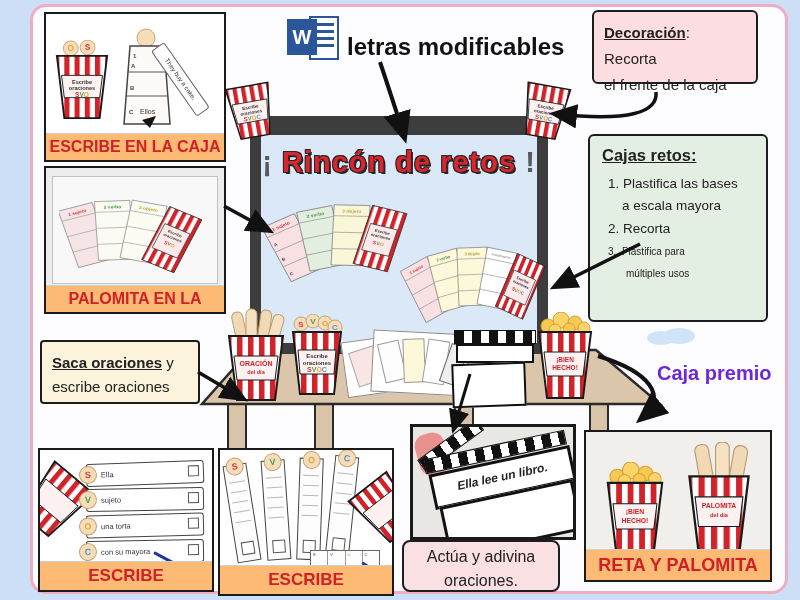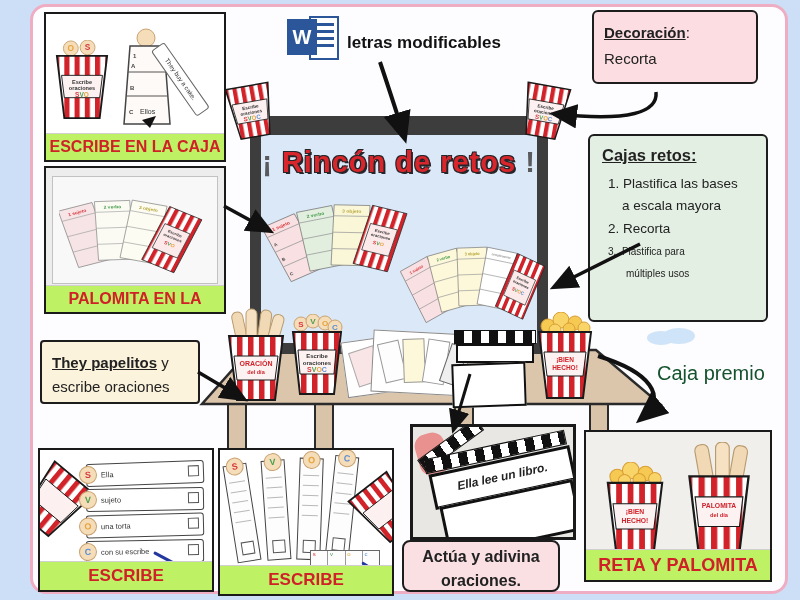--- a/index.html
+++ b/index.html
@@ -3,21 +3,21 @@
 <meta charset="utf-8">
 <style>
   html,body{margin:0;padding:0;}
   #stage{position:relative;width:800px;height:600px;background:#cddff6;overflow:hidden;
          font-family:"Liberation Sans",sans-serif;}
   .abs{position:absolute;}
   #canvas{left:30px;top:4px;width:752px;height:584px;background:#fdfdff;
           border:3px solid #efadc3;border-radius:16px;}
   
   .photo{background:#fff;border:2px solid #1a1a1a;overflow:hidden;}
-  .caption{position:absolute;left:0;right:0;bottom:0;background:#bef264;color:#cf2127;
+  .caption{position:absolute;left:0;right:0;bottom:0;background:#fdba74;color:#cf2127;
            font-weight:bold;text-align:center;border-top:1px solid #cfcfcf;}
   
   .note{border:2px solid #1d1d1d;border-radius:6px;color:#222;}
   .bu{font-weight:bold;text-decoration:underline;}
   
   text{font-family:"Liberation Sans",sans-serif;}
   .cupt{font-size:6px;font-weight:bold;fill:#333;text-anchor:middle;}
   .cupcode{font-size:8px;font-weight:bold;text-anchor:middle;}
   .bandred{font-weight:bold;fill:#d0232a;text-anchor:middle;}
   .hdr{font-size:6.5px;font-weight:bold;text-anchor:middle;}
@@ -219,21 +219,21 @@
         <circle cx="48" cy="16" r="6" fill="#f9d569" stroke="#d89f35"></circle>
       <circle cx="19" cy="18" r="6" fill="#f9d569" stroke="#d89f35"></circle>
         <circle cx="33" cy="17" r="6" fill="#f6c952" stroke="#d89f35"></circle>
     </g>
     <polygon points="3,20 55,20 47,86 11,86" fill="url(#stripePat)" stroke="#1a1a1a" stroke-width="2"></polygon>
     <polygon points="8,40 50,40 47,64 11,64" fill="#fdf2f2" stroke="#1a1a1a"></polygon>
     <text x="29" y="50" class="bandred" style="font-size:6.5px">¡BIEN</text>
     <text x="29" y="58" class="bandred" style="font-size:6.5px">HECHO!</text>
   </svg>
 
-  <div class="abs" style="left:657px;top:362px;font-size:20px;font-weight:normal;color:#14532d">Caja premio</div>
+  <div class="abs" style="left:657px;top:362px;font-size:20px;font-weight:bold;color:#6d28d9">Caja premio</div>
 
   <div class="photo abs" style="left:44px;top:12px;width:178px;height:146px">
     <svg class="abs" style="left:8px;top:26px" width="56" height="80" viewBox="0 0 60 86">
       <circle cx="18" cy="9" r="8" fill="#f5ddb9" stroke="#c9a270"></circle>
         <text x="18" y="12" class="cupcode lo" style="font-size:9px">O</text>
       <circle cx="36" cy="8" r="8" fill="#f5ddb9" stroke="#c9a270"></circle>
         <text x="36" y="11" class="cupcode ls" style="font-size:9px">S</text>
       <polygon points="3,17 57,17 49,84 11,84" fill="url(#stripePat)" stroke="#1a1a1a" stroke-width="2"></polygon>
       <polygon points="8,38 52,38 49,62 11,62" fill="#fdf2f2" stroke="#1a1a1a"></polygon>
       <text x="30" y="47" class="cupt">Escribe</text>
@@ -297,46 +297,47 @@
   <div class="abs" style="left:287px;top:14px;width:50px;height:46px">
     <div class="abs" style="left:22px;top:2px;width:26px;height:40px;background:#fff;border:2px solid #2b579a">
       <div style="margin:5px 3px 0;height:3px;background:#2b579a"></div>
       <div style="margin:4px 3px 0;height:3px;background:#2b579a"></div>
       <div style="margin:4px 3px 0;height:3px;background:#2b579a"></div>
       <div style="margin:4px 3px 0;height:3px;background:#2b579a"></div>
     </div>
     <div class="abs" style="left:0;top:5px;width:30px;height:36px;background:#2b579a;color:#fff;font-weight:bold;
          font-size:20px;text-align:center;line-height:36px">W</div>
   </div>
-  <div class="abs" style="left:347px;top:33px;font-size:17px;font-weight:bold;color:#111">letras modificables</div>
+  <div class="abs" style="left:347px;top:33px;font-size:24px;font-weight:bold;color:#111">letras modificables</div>
 
   <div class="note abs" style="left:592px;top:10px;width:166px;height:74px;background:#fbdde2;padding:8px 10px;
        font-size:15px;line-height:26px;box-sizing:border-box">
     <span class="bu">Decoración</span><span>: Recorta</span><br>
+    <span>el frente de la caja</span>
   </div>
 
   <div class="note abs" style="left:588px;top:134px;width:180px;height:188px;background:#e4efe3;padding:10px 8px 0 12px;
        box-sizing:border-box">
     <div class="bu" style="font-size:16.5px;margin-bottom:8px">Cajas retos:</div>
     <div style="font-size:13.5px;line-height:22px;padding-left:6px">
       <span>1.</span>&nbsp;<span>Plastifica las bases</span><br>
       <span style="padding-left:14px">a escala mayora</span>
     </div>
     <div style="font-size:13.5px;line-height:24px;padding-left:6px">
       <span>2.</span>&nbsp;<span>Recorta</span>
     </div>
     <div style="font-size:10px;line-height:22px;padding-left:6px">
       <span>3.</span>&nbsp; <span>Plastifica para</span><br>
       <span style="padding-left:18px">múltiples usos</span>
     </div>
   </div>
 
   <div class="note abs" style="left:40px;top:340px;width:160px;height:64px;background:#fbf3db;border-radius:4px;
        padding:9px 10px;font-size:15px;line-height:24px;box-sizing:border-box">
-    <span class="bu">They papelitos</span><span> y</span><br>
+    <span class="bu">Saca oraciones</span><span> y</span><br>
     <span>escribe oraciones</span>
   </div>
 
   <div class="photo abs" style="left:38px;top:448px;width:172px;height:140px">
     <svg class="abs" style="left:-14px;top:18px;transform:rotate(40deg)" width="58" height="66" viewBox="0 0 60 72">
       <polygon points="2,3 58,3 49,70 11,70" fill="url(#stripePat)" stroke="#1a1a1a" stroke-width="2"></polygon>
       <polygon points="7,24 53,24 50,50 10,50" fill="#fcf0f1" stroke="#1a1a1a"></polygon>
     </svg>
     <div class="strip-row" style="left:46px;top:12px;width:116px;height:21px;transform:rotate(-2deg)">
       <div class="chip" style="left:-8px;top:1px;width:16px;height:16px;font-size:9px;line-height:16px"><span class="cs">S</span></div>
@@ -348,21 +349,21 @@
       <span style="position:absolute;left:14px;top:6px;font-size:7.5px;color:#333">sujeto</span>
       <div class="chk" style="right:4px;top:4px;width:9px;height:9px"></div>
     </div>
     <div class="strip-row" style="left:46px;top:64px;width:116px;height:21px;transform:rotate(-1.5deg)">
       <div class="chip" style="left:-8px;top:1px;width:16px;height:16px;font-size:9px;line-height:16px"><span class="co">O</span></div>
       <span style="position:absolute;left:14px;top:6px;font-size:7.5px;color:#333">una torta</span>
       <div class="chk" style="right:4px;top:4px;width:9px;height:9px"></div>
     </div>
     <div class="strip-row" style="left:46px;top:90px;width:116px;height:21px;transform:rotate(-1deg)">
       <div class="chip" style="left:-8px;top:1px;width:16px;height:16px;font-size:9px;line-height:16px"><span class="cc">C</span></div>
-      <span style="position:absolute;left:14px;top:6px;font-size:7.5px;color:#333">con su escribe</span>
+      <span style="position:absolute;left:14px;top:6px;font-size:7.5px;color:#333">con su mayora</span>
       <div class="chk" style="right:4px;top:4px;width:9px;height:9px"></div>
     </div>
     <div class="penline" style="left:112px;top:108px;width:30px;height:3px;transform:rotate(28deg)"></div>
     <div class="caption" style="height:28px;line-height:28px;font-size:17px">ESCRIBE ORACIONES</div>
   </div>
 
   <div class="photo abs" style="left:218px;top:448px;width:172px;height:144px">
     <div class="vstrip" style="left:10px;top:14px;width:22px;height:96px;transform:rotate(-9deg)">
       <div class="chip" style="left:2px;top:-8px;width:16px;height:16px;font-size:9px;line-height:16px"><span class="cs">S</span></div>
       <div class="tinyline" style="top:16px"></div>
@@ -422,21 +423,21 @@
            background:repeating-linear-gradient(90deg,#111 0 9px,#fff 9px 17px)"></div>
       <div class="abs" style="left:2px;top:30px;width:138px;height:30px;background:#fff;border:3px solid #111;
            font-size:12px;font-weight:bold;font-style:italic;color:#222;text-align:center;line-height:28px">
         <span>Ella lee un libro.</span>
       </div>
       <div class="abs" style="left:6px;top:64px;width:130px;height:46px;background:#fff;border:3px solid #111"></div>
     </div>
   </div>
 
   <div class="note abs" style="left:402px;top:540px;width:158px;height:52px;background:#fadfe3;border-radius:8px;
-       font-size:16px;font-weight:bold;text-align:center;line-height:24px;padding-top:3px;box-sizing:border-box">
+       font-size:16px;font-weight:normal;text-align:center;line-height:24px;padding-top:3px;box-sizing:border-box">
     <span>Actúa y adivina</span><br><span>oraciones.</span>
   </div>
 
   <div class="photo abs" style="left:584px;top:430px;width:184px;height:148px;background:#f1efec">
     <svg class="abs" style="left:12px;top:30px" width="74" height="92" viewBox="0 0 58 88">
       <g>
         <circle cx="12" cy="14" r="7" fill="#f6c952" stroke="#d89f35"></circle>
           <circle cx="25" cy="8" r="8" fill="#f9d569" stroke="#d89f35"></circle>
         <circle cx="39" cy="11" r="7" fill="#f6c952" stroke="#d89f35"></circle>
           <circle cx="48" cy="16" r="6" fill="#f9d569" stroke="#d89f35"></circle>

